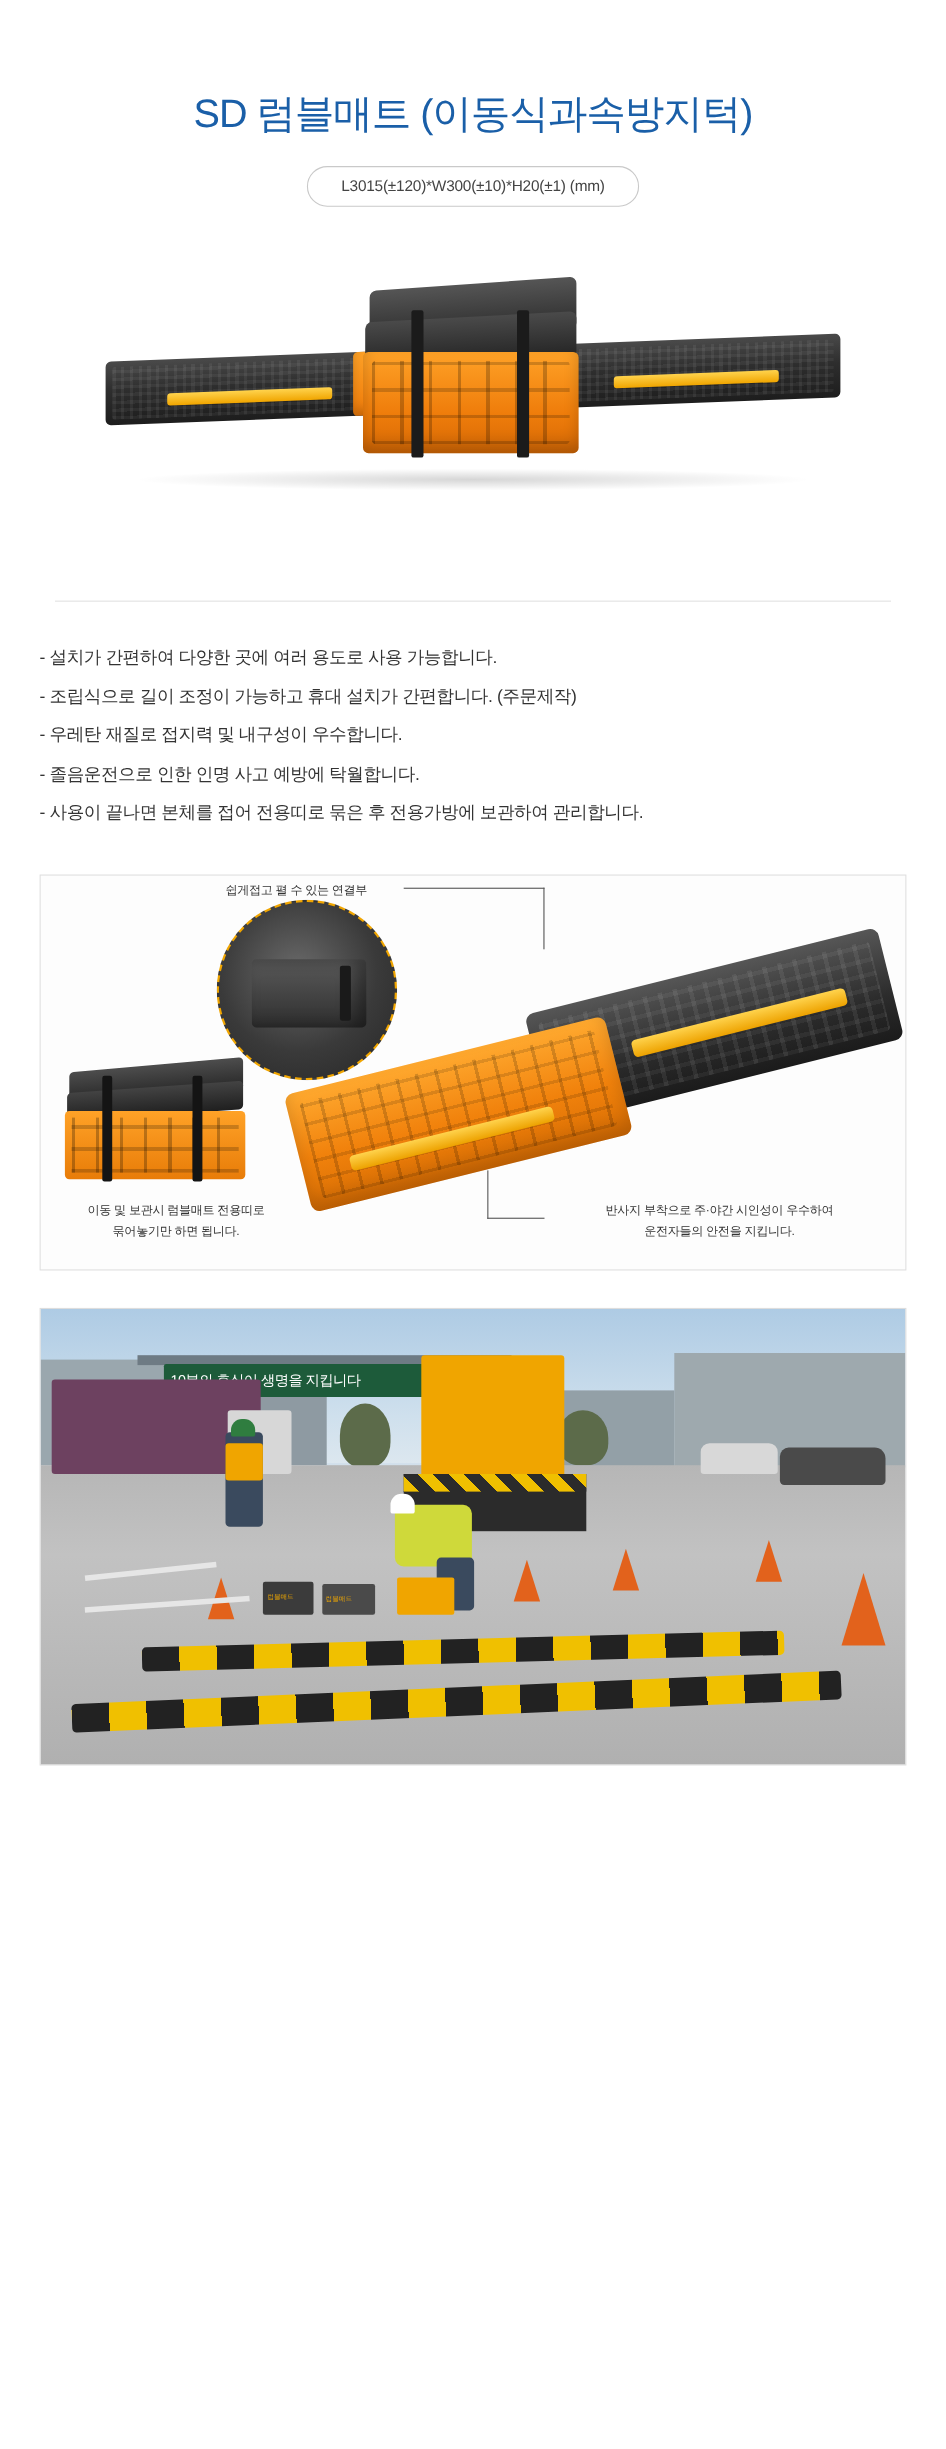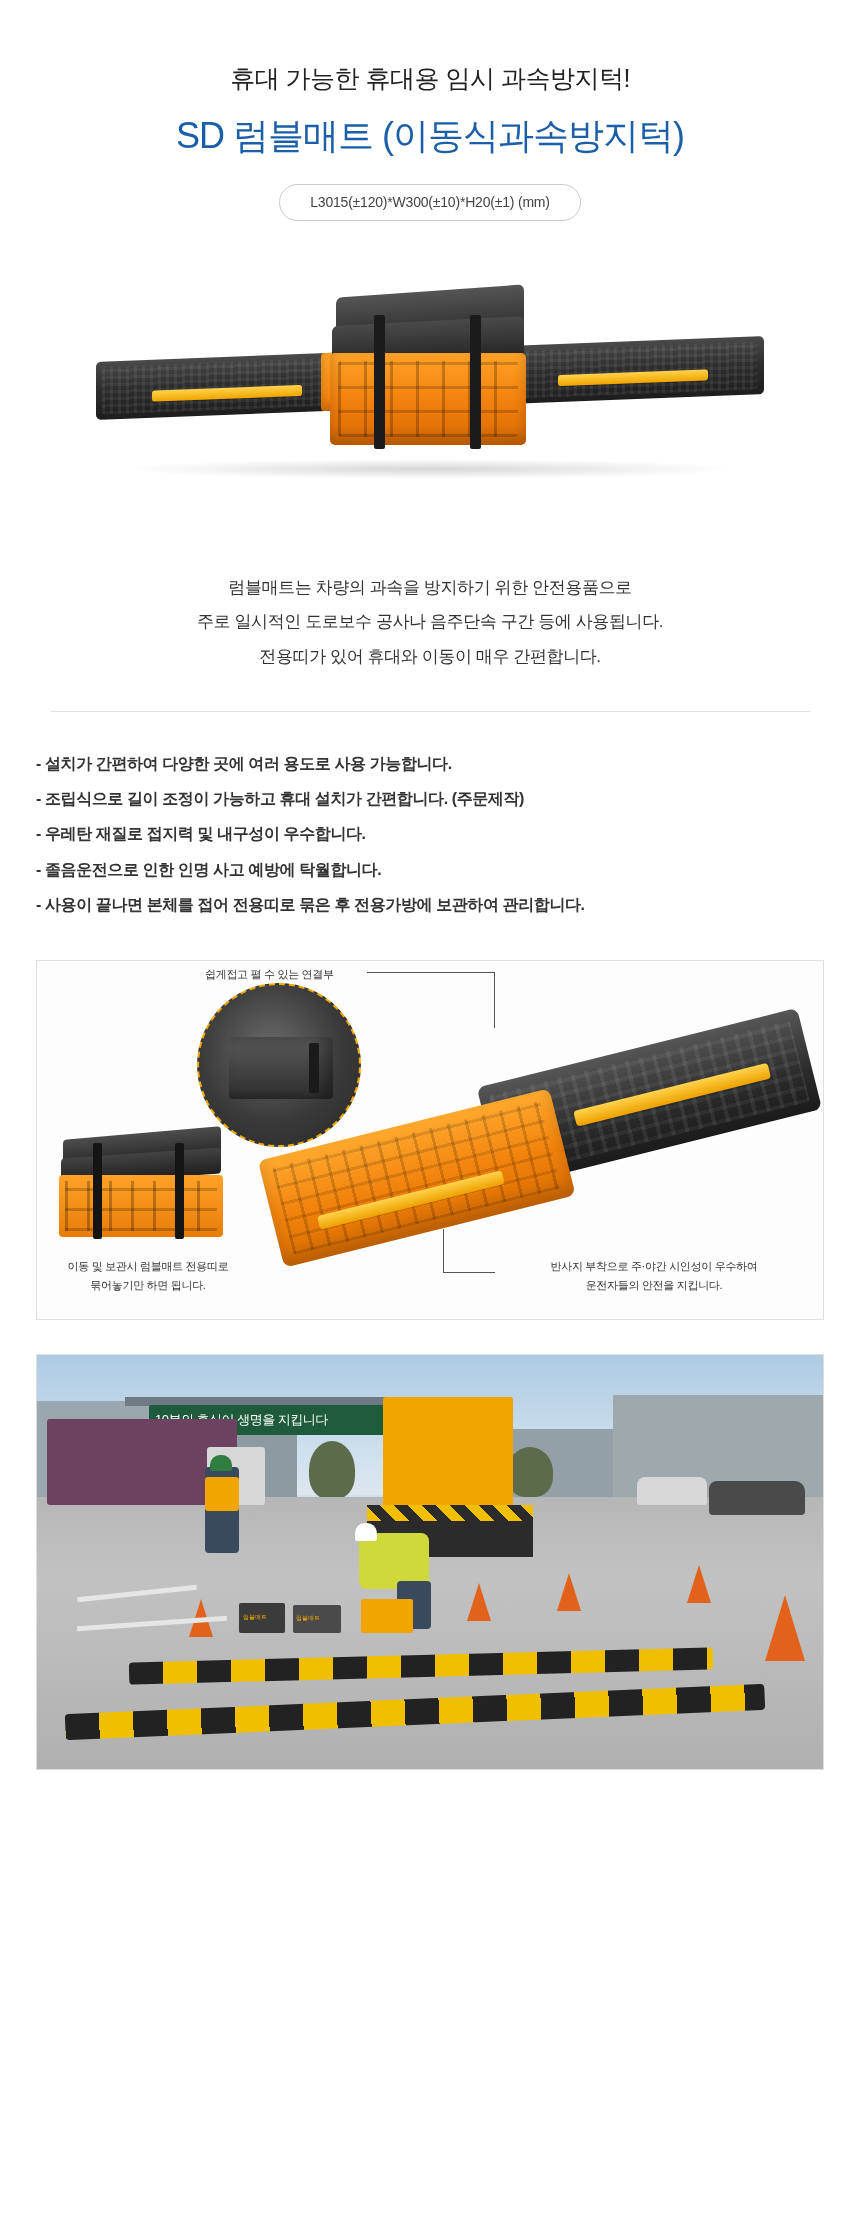--- a/index.html
+++ b/index.html
@@ -182,21 +182,21 @@
   }
 
   
   .bullets {
     margin: 34px 0 0 36px;
     font-size: 16px;
     line-height: 2.2;
     color: #333333;
     letter-spacing: -0.4px;
   }
-  .bullets div { white-space: nowrap; font-weight: bold; }
+  .bullets div { white-space: nowrap; }
 
   
   .feature {
     margin: 38px 36px 0 36px;
     border: 1px solid #e0e0e0;
     height: 360px;
     position: relative;
     background: #fdfdfd;
     overflow: hidden;
     padding-left: 20px;
@@ -280,21 +280,21 @@
       repeating-linear-gradient(90deg, rgba(0,0,0,0.25) 0 3px, rgba(0,0,0,0) 3px 22px),
       repeating-linear-gradient(0deg, rgba(0,0,0,0.2) 0 3px, rgba(0,0,0,0) 3px 20px);
   }
   .fold-stack .st1, .fold-stack .st2 {
     position: absolute; top: 10px; width: 9px; height: 96px; background: #141414; border-radius: 2px;
   }
   .fold-stack .st1 { left: 34px; }
   .fold-stack .st2 { left: 116px; }
   .cap-left {
     position: absolute;
-    left: 16px;
+    left: 28px;
     top: 296px;
     width: 190px;
     text-align: center;
     font-size: 11px;
     color: #333;
     line-height: 1.7;
     letter-spacing: -0.3px;
   }
 
   .big-mat {
@@ -417,21 +417,20 @@
     border-radius: 4px;
   }
   .lane-line { position:absolute; height:5px; background:#e6e6e6; }
 </style>
 </head>
 <body>
 
 <div class="page">
 
   <div class="header">
-    <div class="subtitle">휴대 가능한 휴대용 임시 과속방지턱!</div>
     <div class="title">SD 럼블매트 (이동식과속방지턱)</div>
     <div class="spec-pill-wrap">
       <div class="spec-pill">L3015(±120)*W300(±10)*H20(±1) (mm)</div>
     </div>
   </div>
 
   <div class="hero">
     <div class="hero-stage">
       <div class="mat-strip">
         <div class="band"></div>
@@ -445,25 +444,20 @@
         <div class="top-layer2"></div>
         <div class="orange-body"></div>
         <div class="cells"></div>
         <div class="strapA"></div>
         <div class="strapB"></div>
       </div>
       <div class="hero-shadow"></div>
     </div>
   </div>
 
-  <div class="desc">
-    <div>럼블매트는 차량의 과속을 방지하기 위한 안전용품으로</div>
-    <div>주로 일시적인 도로보수 공사나 음주단속 구간 등에 사용됩니다.</div>
-    <div>전용띠가 있어 휴대와 이동이 매우 간편합니다.</div>
-  </div>
 
   <div class="divider"></div>
 
   <div class="bullets">
     <div>- 설치가 간편하여 다양한 곳에 여러 용도로 사용 가능합니다.</div>
     <div>- 조립식으로 길이 조정이 가능하고 휴대 설치가 간편합니다. (주문제작)</div>
     <div>- 우레탄 재질로 접지력 및 내구성이 우수합니다.</div>
     <div>- 졸음운전으로 인한 인명 사고 예방에 탁월합니다.</div>
     <div>- 사용이 끝나면 본체를 접어 전용띠로 묶은 후 전용가방에 보관하여 관리합니다.</div>
   </div>

